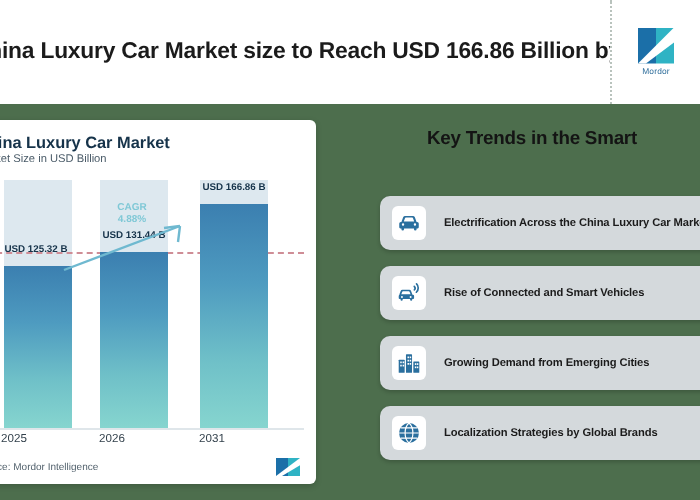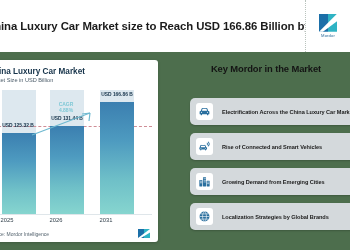--- a/index.html
+++ b/index.html
@@ -164,21 +164,21 @@
     <div class="xlab" style="left:96px;width:64px;">2031</div>
 
     <div class="src">Source: Mordor Intelligence</div>
     <div class="mini-logo">
       <div class="a"></div>
         <div class="b"></div>
         <div class="c"></div>
     </div>
   </div>
 
-  <div class="panel-title">Key Mordor in the Market</div>
+  <div class="panel-title">Key Trends in the Smart</div>
 
   <div class="trend t1">
     <div class="t-icon">
       <svg width="13" height="13" viewBox="0 0 24 24" fill="#2a6f9e">
         <path d="M5 11l1.6-4.2A2 2 0 0 1 8.5 5.5h7a2 2 0 0 1 1.9 1.3L19 11h.5a1.5 1.5 0 0 1 1.5 1.5V16a1 1 0 0 1-1 1h-1v.8a1.2 1.2 0 0 1-2.4 0V17H7.4v.8a1.2 1.2 0 0 1-2.4 0V17H4a1 1 0 0 1-1-1v-3.5A1.5 1.5 0 0 1 4.5 11H5zm2.2-.5h9.6l-1.1-3a.8.8 0 0 0-.75-.5H9.05a.8.8 0 0 0-.75.5l-1.1 3zM6.5 14.5a1.1 1.1 0 1 0 0-2.2 1.1 1.1 0 0 0 0 2.2zm11 0a1.1 1.1 0 1 0 0-2.2 1.1 1.1 0 0 0 0 2.2z"></path>
       </svg>
     </div>
     <div class="t-label">Electrification Across the China Luxury Car Market</div>
   </div>
 

